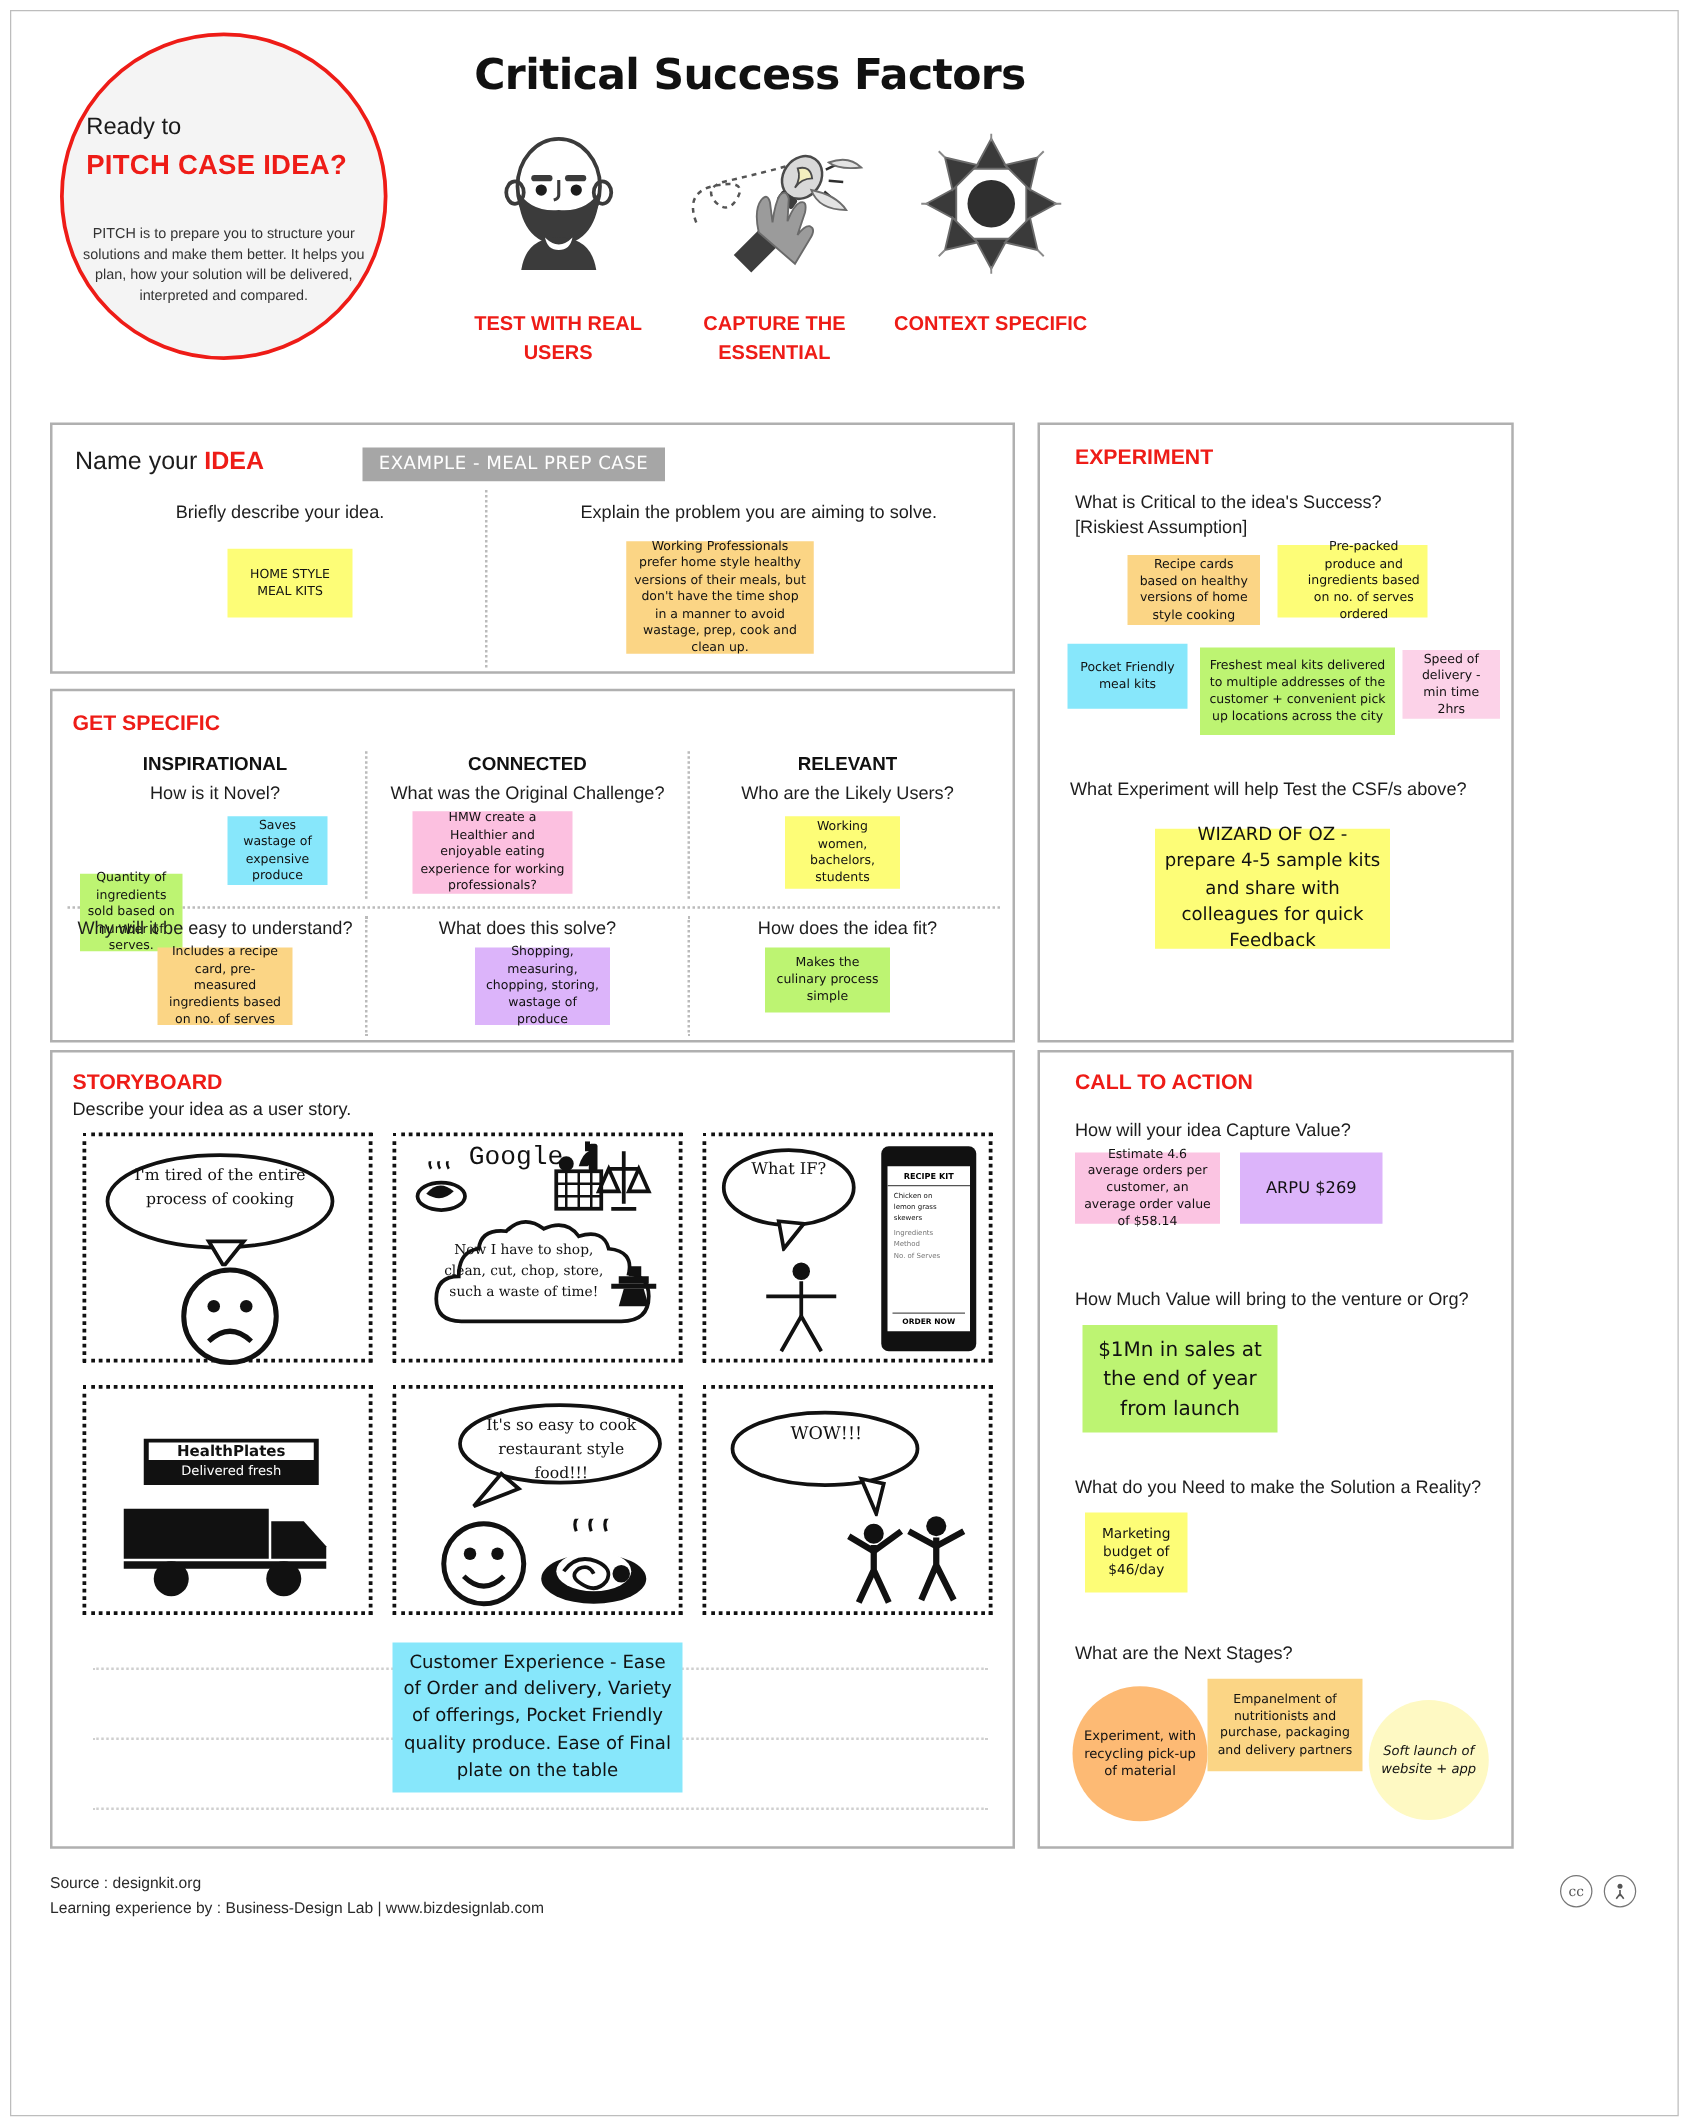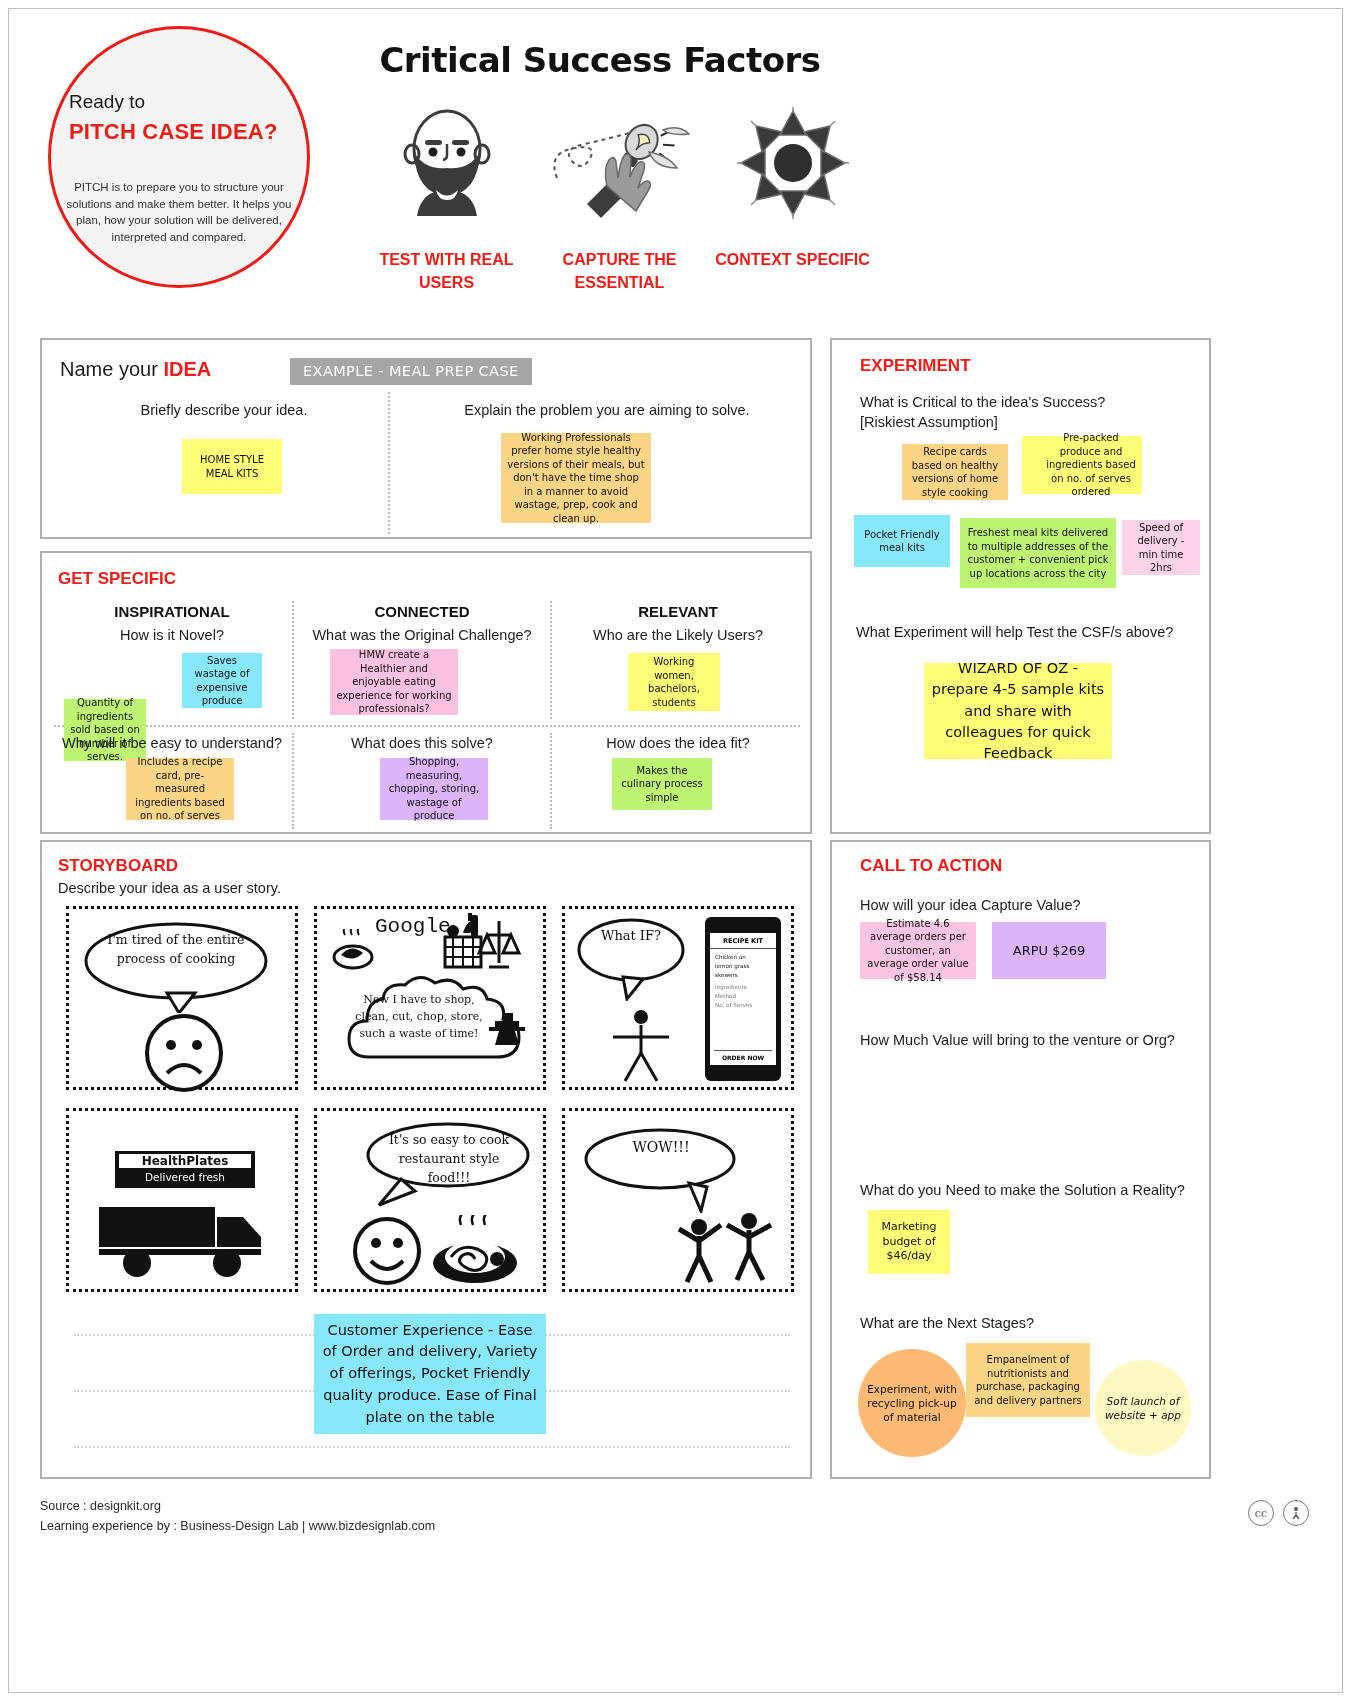--- a/index.html
+++ b/index.html
@@ -405,20 +405,21 @@
 </div>
 
 <div class="panel" id="panel-cta">
   <div class="panel-title" style="position:absolute; left:28px; top:14px;">CALL TO ACTION</div>
 
   <div class="q" style="position:absolute; left:28px; top:55px;">How will your idea Capture Value?</div>
   <div class="note n-pink2" style="left:28px; top:80px; width:116px; height:57px;">Estimate 4.6 average orders per customer, an average order value of $58.14</div>
   <div class="note n-purple" style="left:160px; top:80px; width:114px; height:57px; font-size:13px;">ARPU $269</div>
 
   <div class="q" style="position:absolute; left:28px; top:190px;">How Much Value will bring to the venture or Org?</div>
+  <div class="note n-green" style="left:34px; top:218px; width:156px; height:86px; font-size:16px; line-height:1.45;">$1Mn in sales at the end of year from launch</div>
 
   <div class="q" style="position:absolute; left:28px; top:340px;">What do you Need to make the Solution a Reality?</div>
   <div class="note n-yellow" style="left:36px; top:368px; width:82px; height:64px; font-size:11px;">Marketing budget of $46/day</div>
 
   <div class="q" style="position:absolute; left:28px; top:473px;">What are the Next Stages?</div>
 
   <div class="cta-circle" style="left:26px; top:507px; width:108px; height:108px; background:#fdba74;">Experiment, with recycling pick-up of material</div>
   <div class="note n-orange" style="left:134px; top:501px; width:124px; height:74px;">Empanelment of nutritionists and purchase, packaging and delivery partners</div>
   <div class="cta-circle" style="left:263px; top:518px; width:96px; height:96px; background:#fef9c3;font-style:italic;">Soft launch of website + app</div>
 </div>

